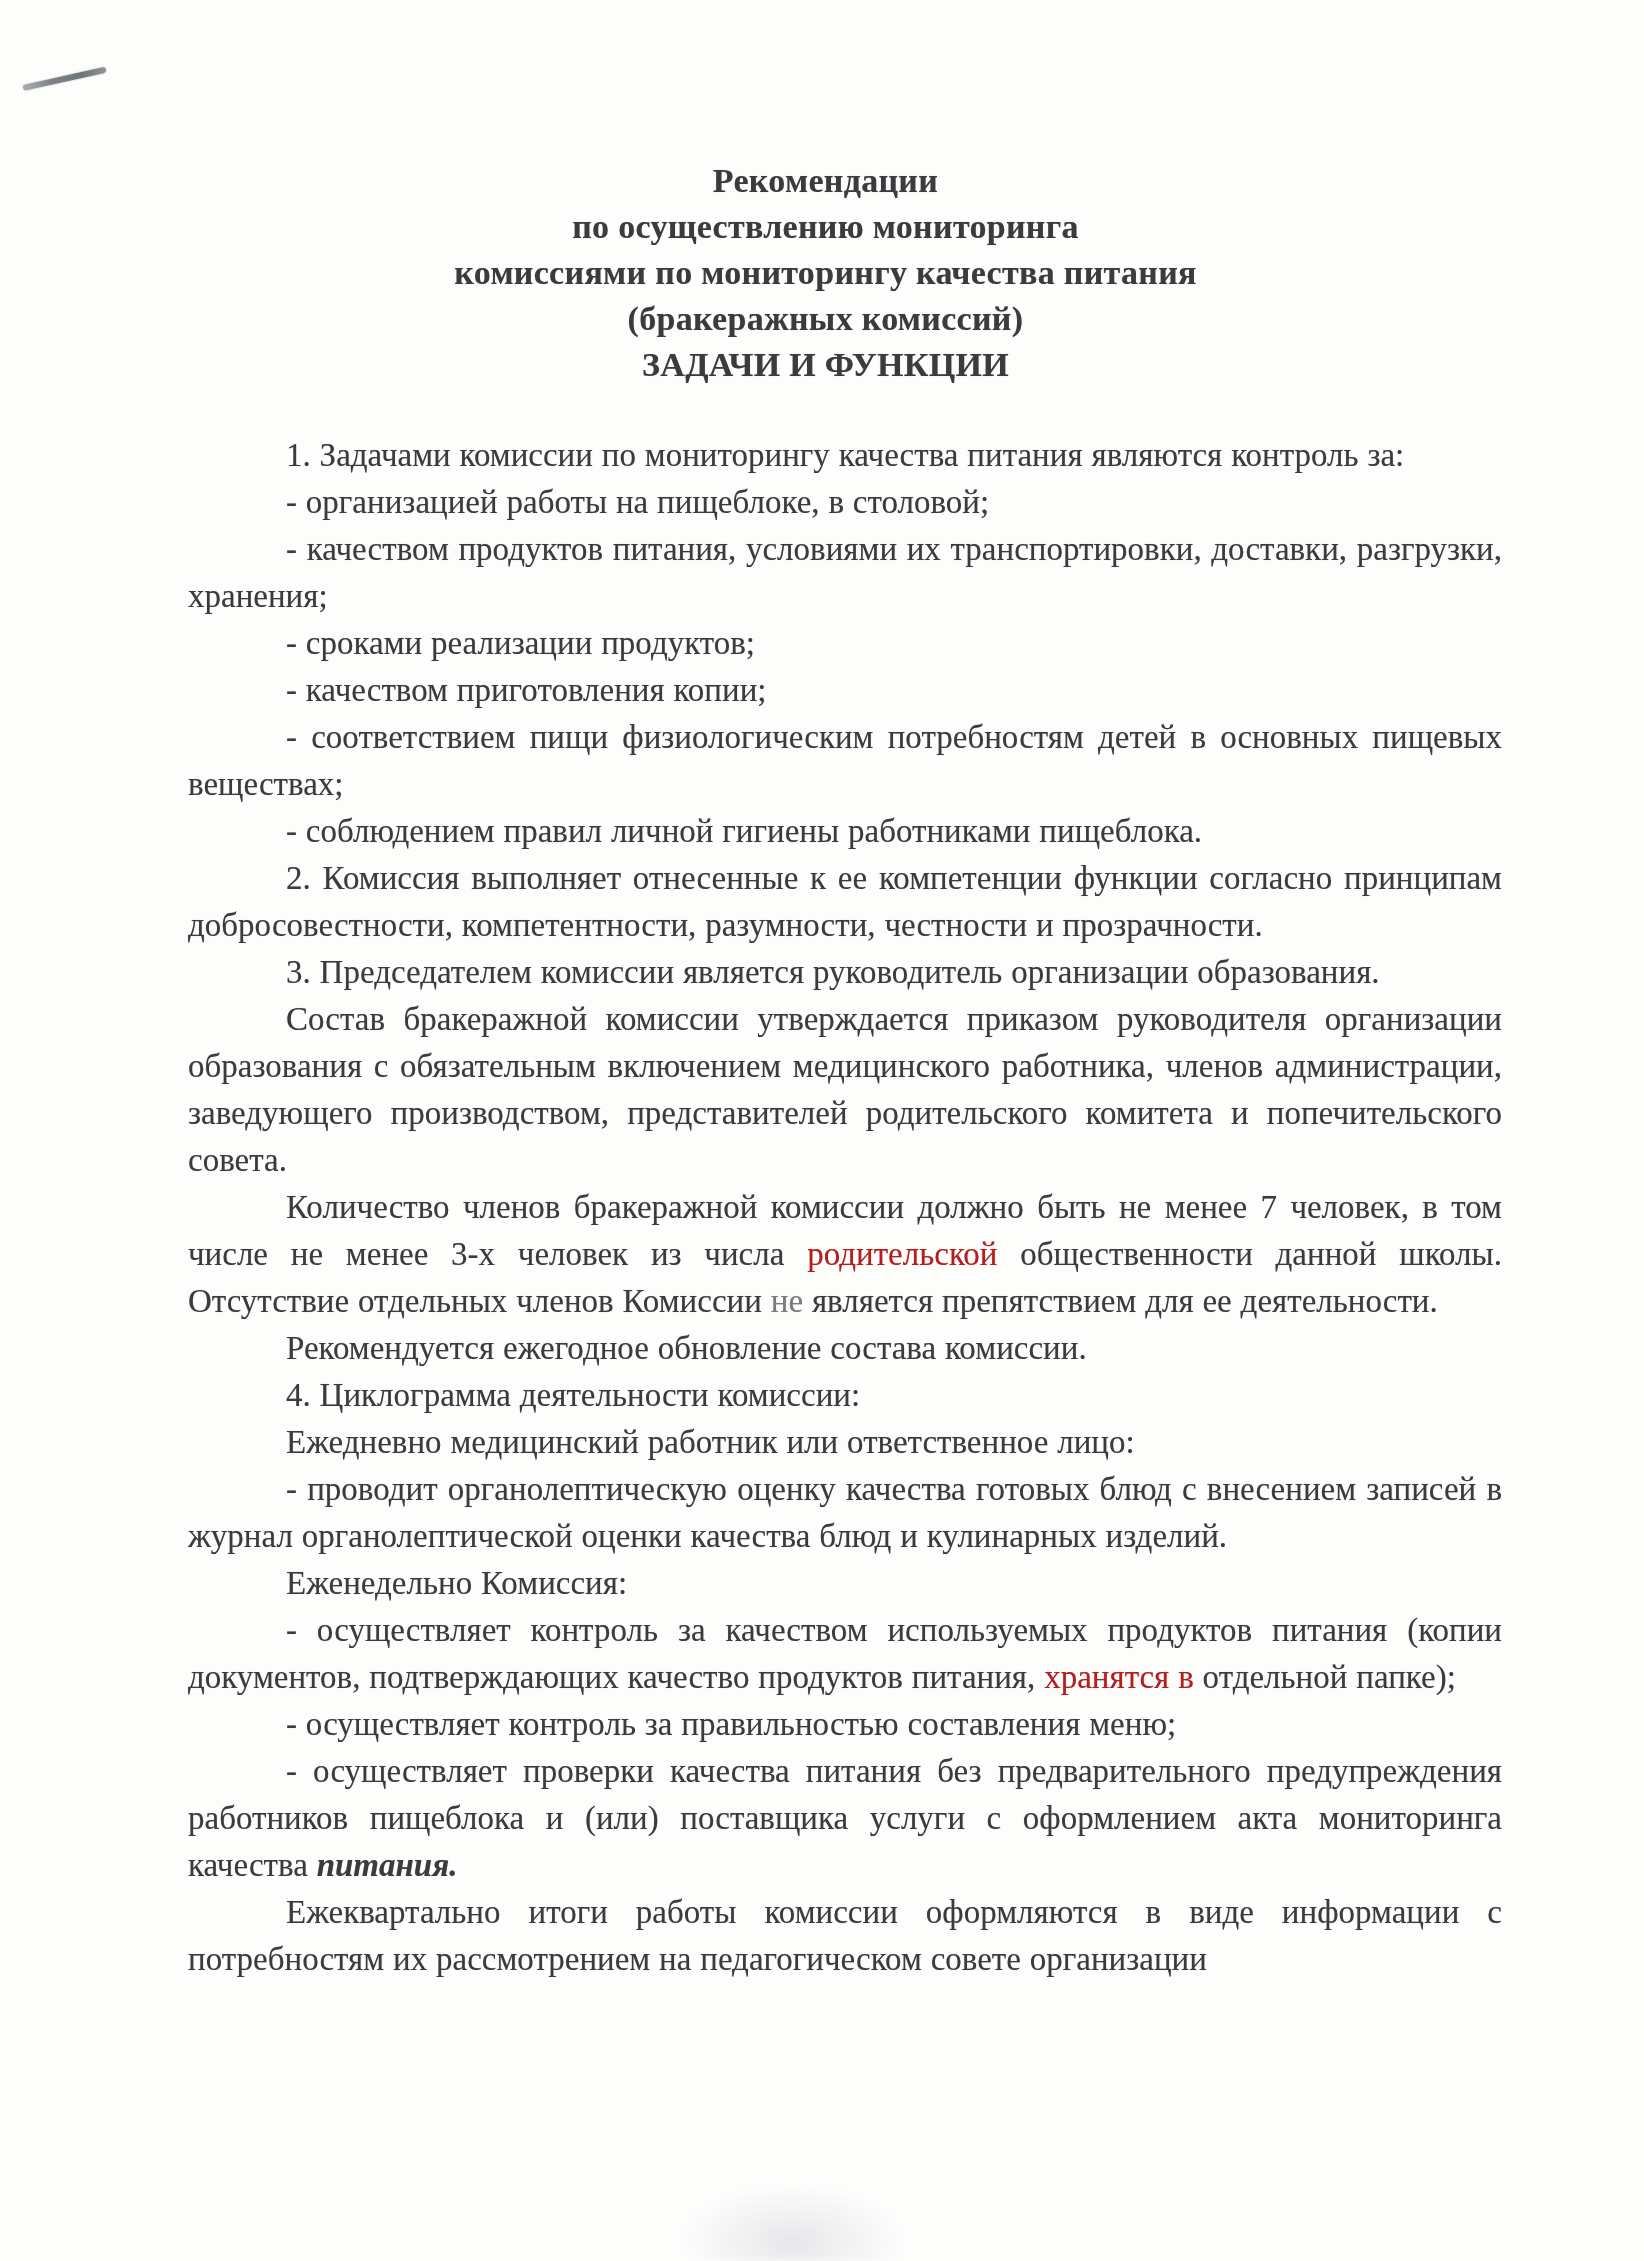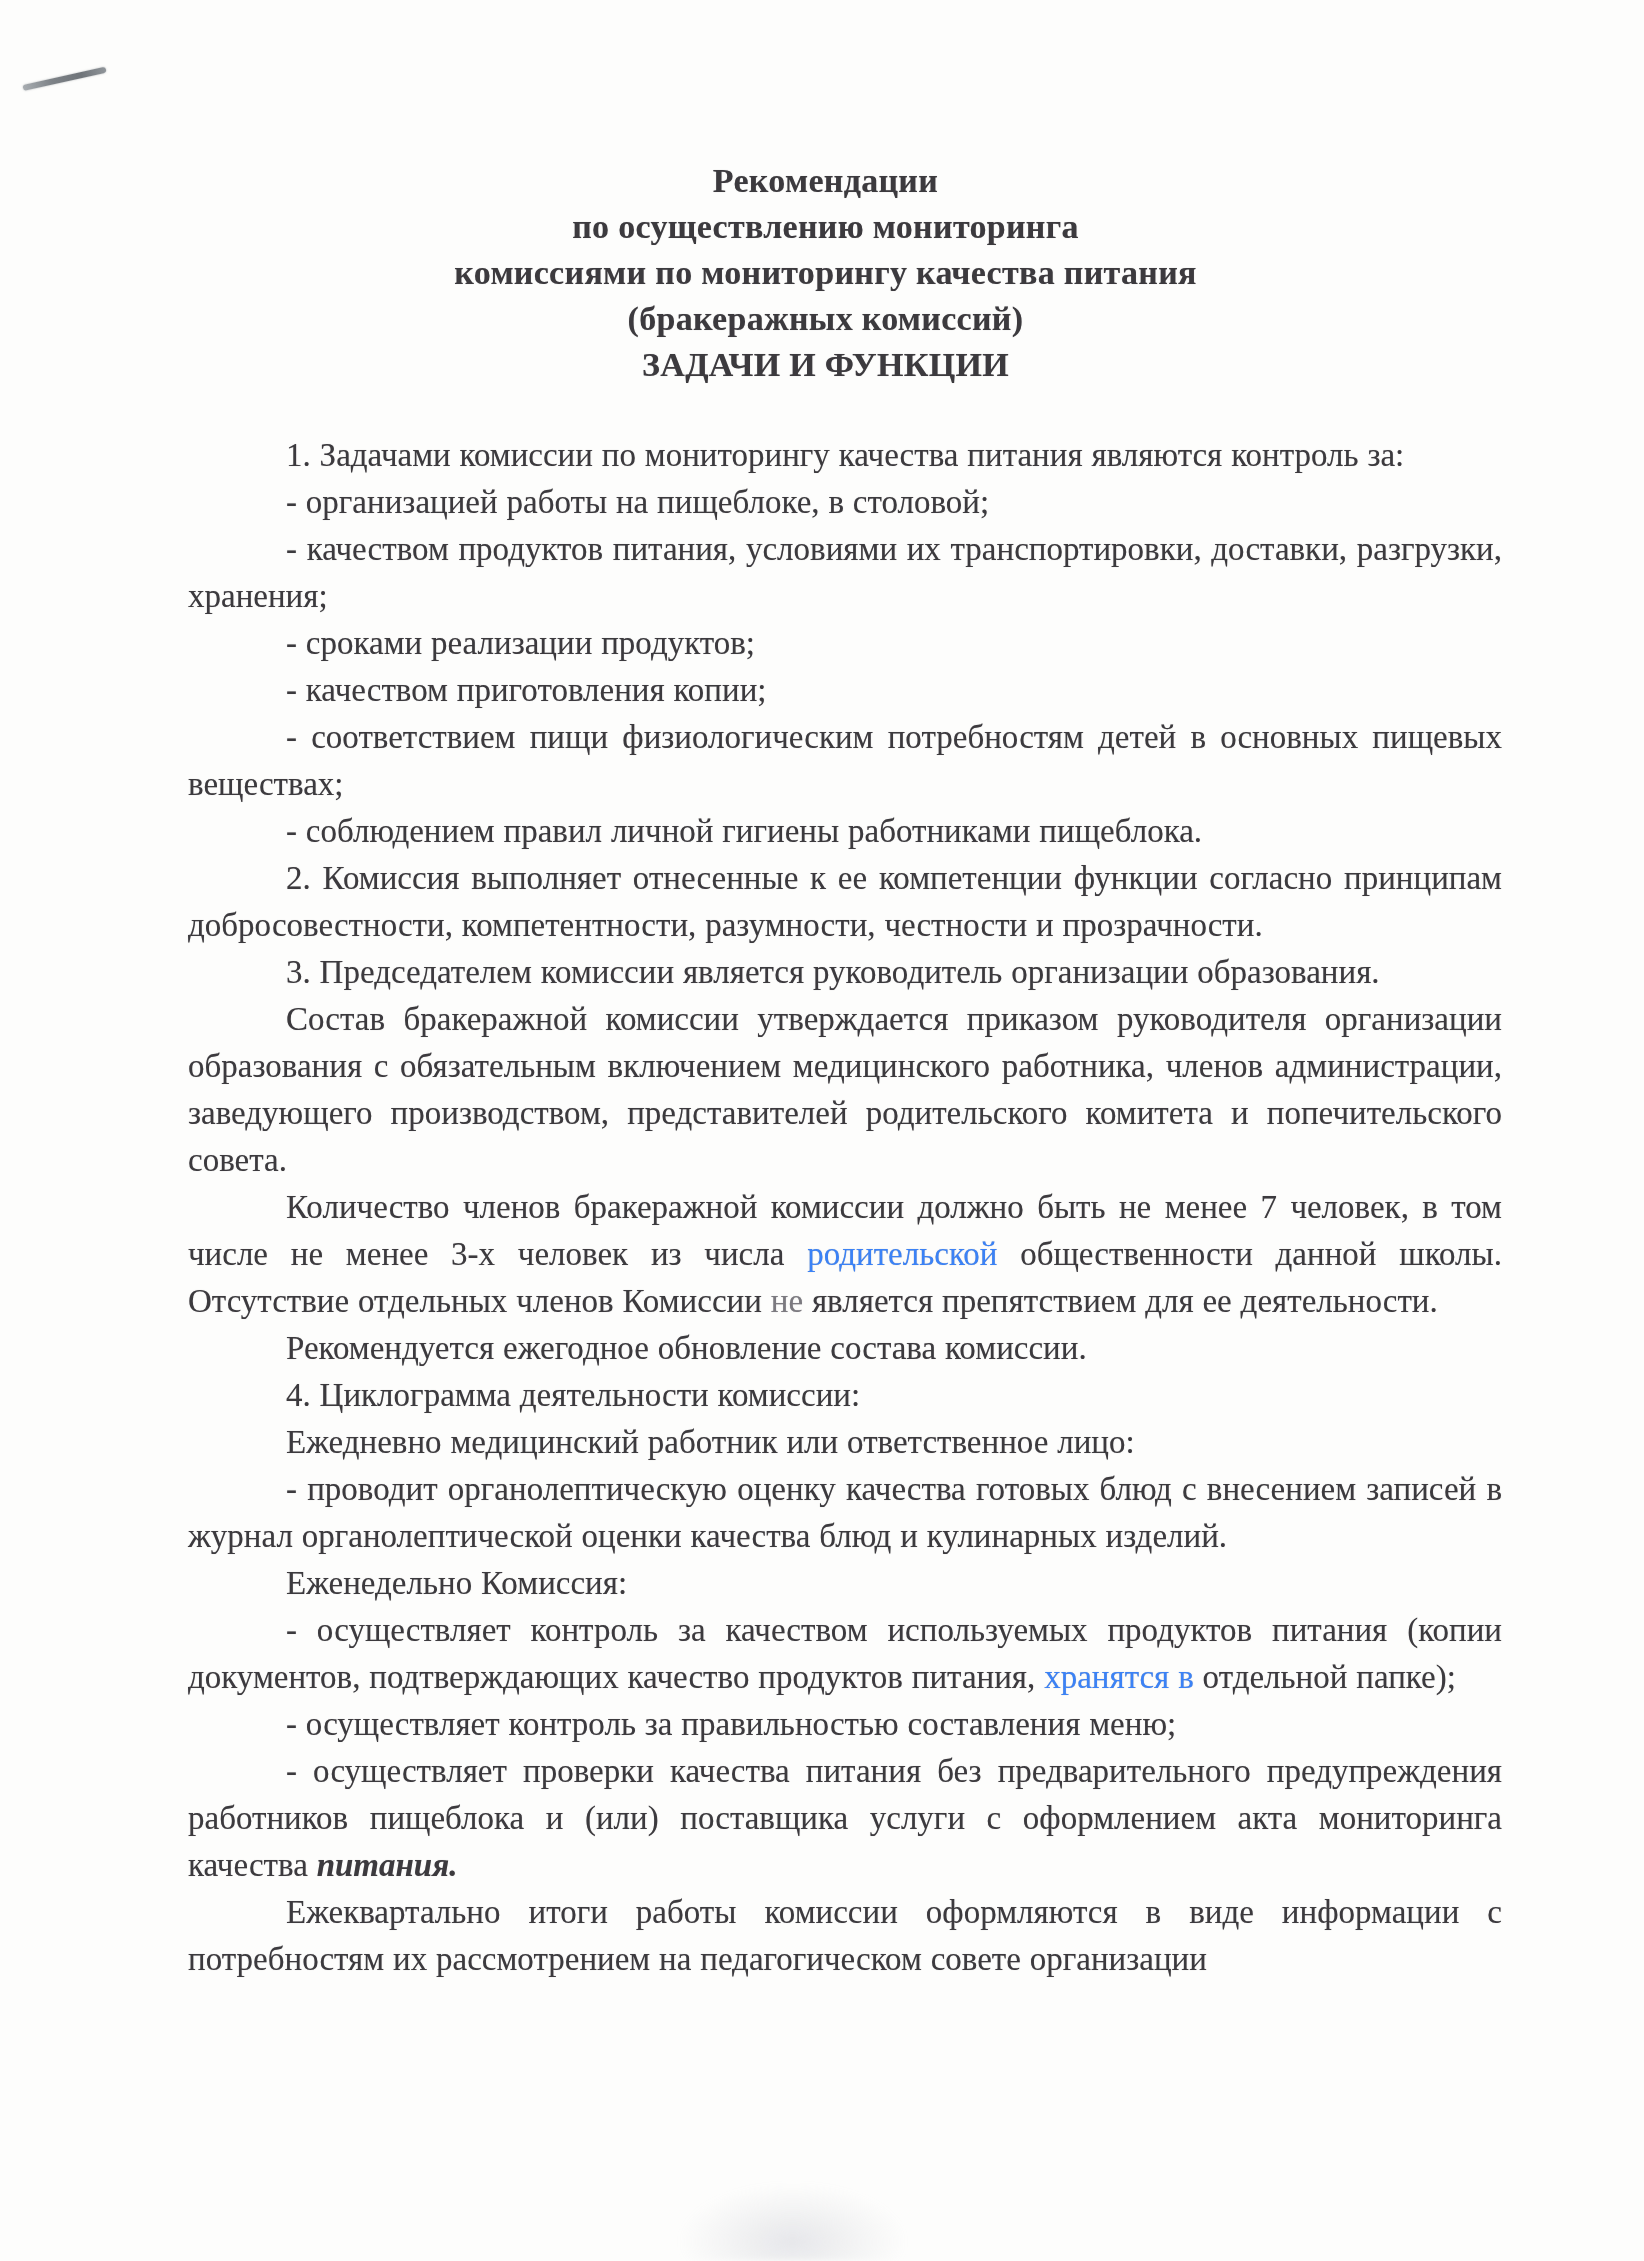--- a/index.html
+++ b/index.html
@@ -38,21 +38,21 @@
 
   .body-p {
     margin: 0;
     font-size: 33px;
     line-height: 47px;
     text-align: justify;
     text-indent: 98px;
     word-spacing: 0.6px;
   }
 
-  .p-fade   { color: #3b82f6; }       
+  .p-fade   { color: #b91c1c; }       
   .p-fade-2 { color: #7c7a80; }
   .p-bold   { font-weight: bold; font-style: italic; }
 
   
   .pen-mark {
     position: absolute;
     left: 23px;
     top: 85px;
     width: 85px;
     height: 5.8px;

